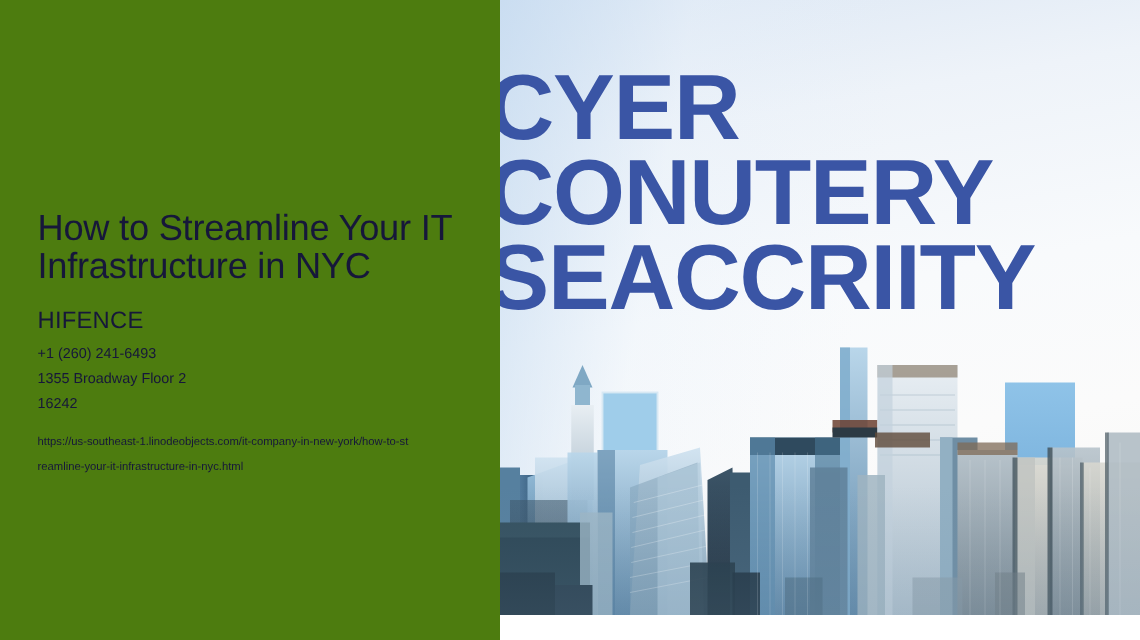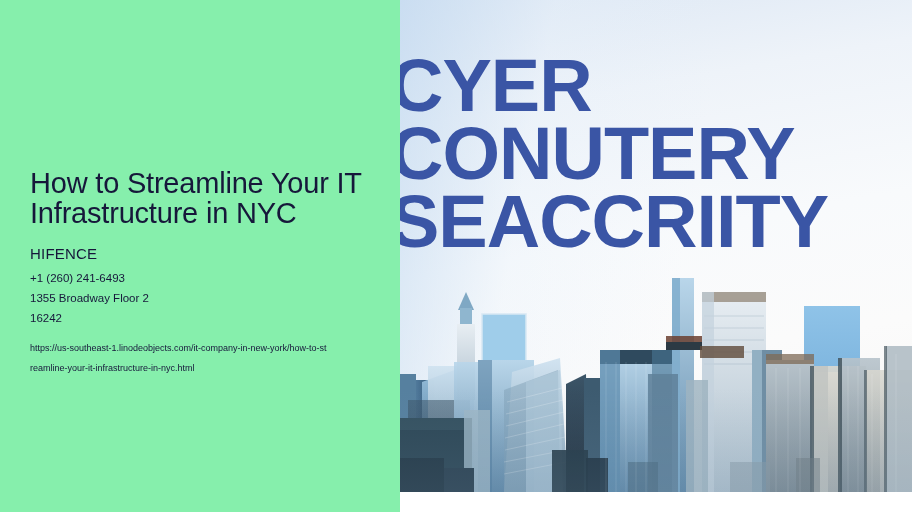--- a/index.html
+++ b/index.html
@@ -22,21 +22,21 @@
     display: flex;
     overflow: hidden;
   }
 
   
   #left-panel {
     position: relative;
     width: 400px;
     height: 512px;
     flex: 0 0 400px;
-    background: #86efac;
+    background: #4d7c0f;
     box-sizing: border-box;
   }
 
   #left-content {
     position: absolute;
     left: 30px;
     top: 168px;
     width: 348px;
   }
 
@@ -44,21 +44,21 @@
     font-size: 29px;
     line-height: 1.05;
     font-weight: 400;
     color: #16173a;
     letter-spacing: -0.2px;
     margin: 0 0 14px 0;
     max-width: 345px;
   }
 
   #org-name {
-    font-size: 15px;
+    font-size: 19px;
     line-height: 1.45;
     font-weight: 400;
     color: #16173a;
     letter-spacing: 0.2px;
     margin: 0 0 3px 0;
   }
 
   .contact-line {
     font-size: 11.5px;
     line-height: 20px;

